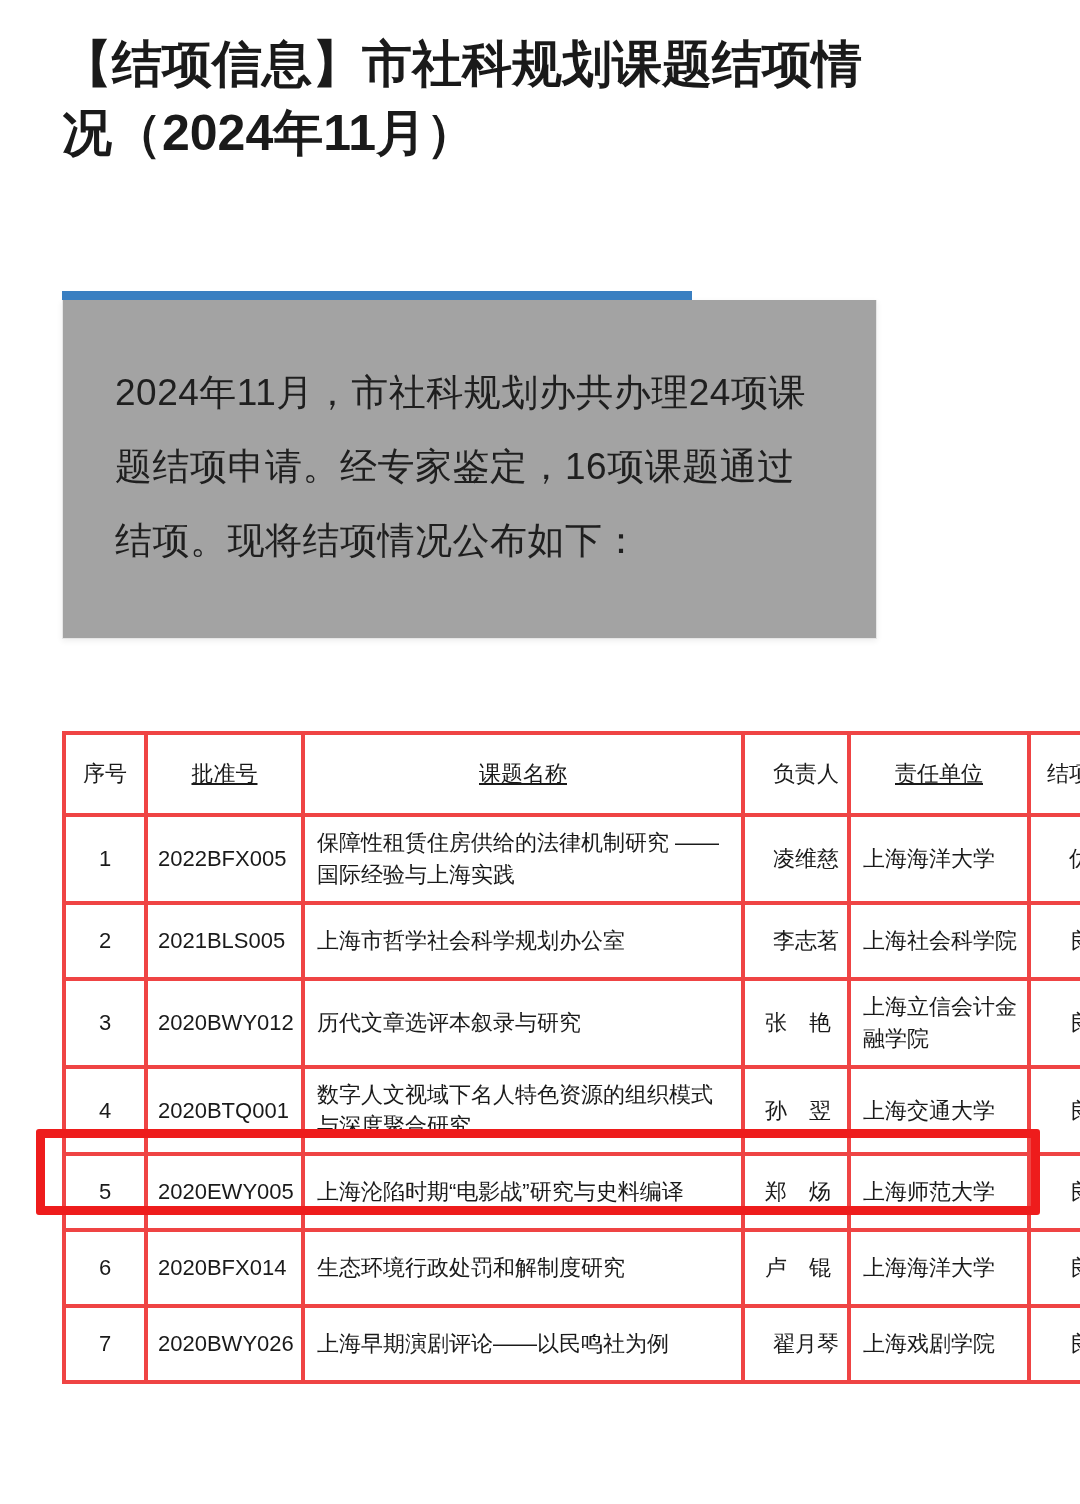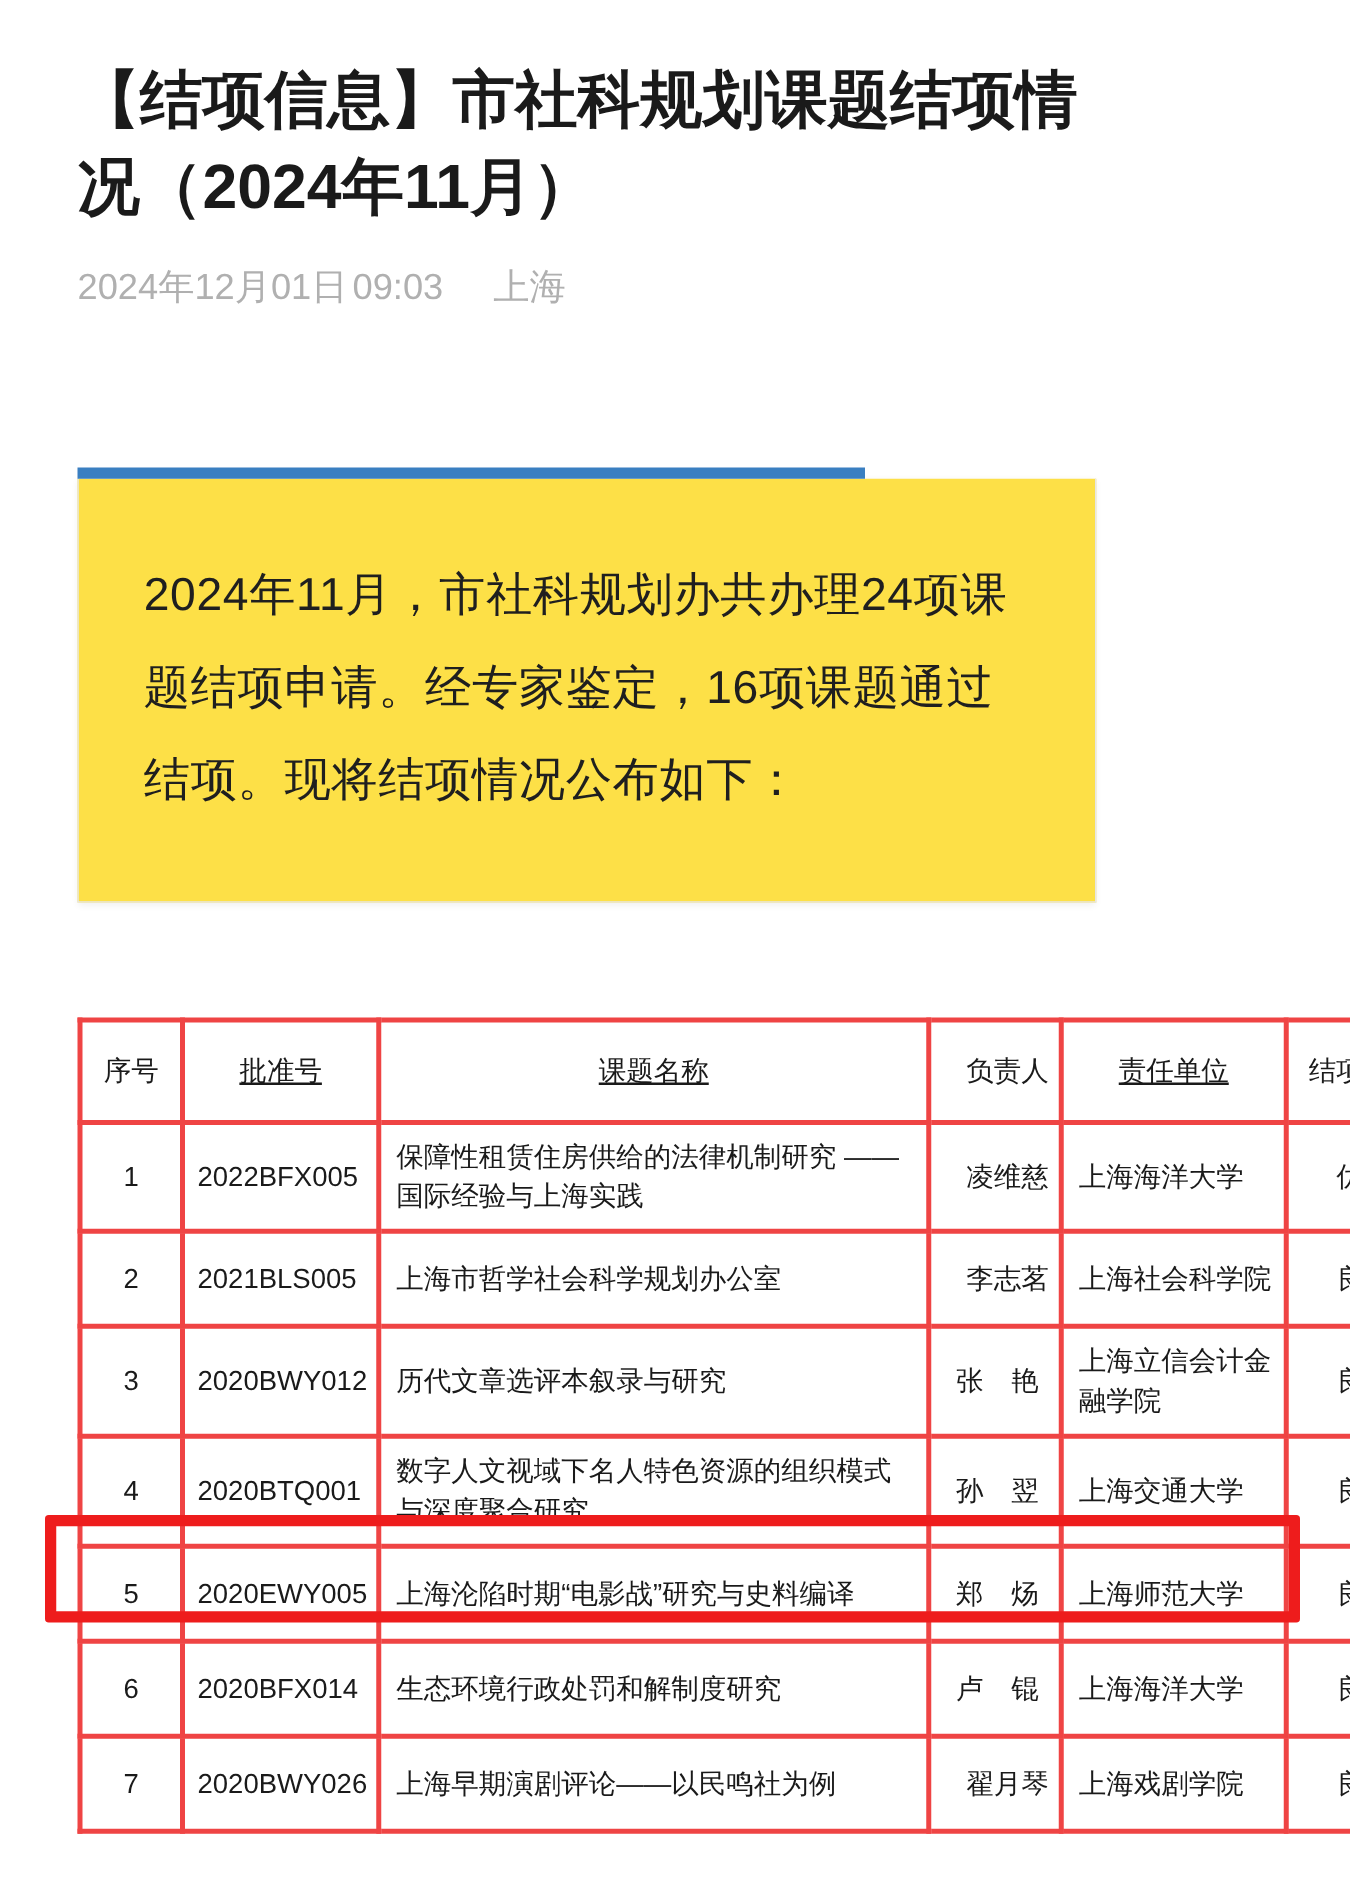--- a/index.html
+++ b/index.html
@@ -13,21 +13,21 @@
     font-family: "Liberation Sans", sans-serif;
     -webkit-font-smoothing: antialiased;
     overflow: hidden;
     position: relative;
   }
   .page {
     position: relative;
     width: 939px;
     height: 1504px;
     box-sizing: border-box;
-    padding: 16px 62px;
+    padding: 0 62px;
   }
   .article-title {
     font-size: 50px;
     font-weight: bold;
     line-height: 1.38;
     color: #1a1a1a;
     letter-spacing: 0px;
     padding-top: 30px;
     margin: 0;
   }
@@ -51,21 +51,21 @@
   .meta-date {
     white-space: pre;
   }
   .meta-loc {
     margin-left: 40px;
   }
 
   
   .summary-card {
     margin-top: 132px;
-    background: #fde047;
+    background: #a3a3a3;
     border: 1px solid #e6e6e6;
     border-top: none;
     box-shadow: 0 2px 6px rgba(0,0,0,0.07);
     position: relative;
   }
   .summary-card::before {
     content: "";
     position: absolute;
     top: -9px;
     left: -1px;
@@ -130,25 +130,20 @@
   }
 </style>
 </head>
 <body>
 
 <div class="page">
 
   <h1 class="article-title">【结项信息】市社科规划课题结项情况（2024年11月）</h1>
 
 
-  <div class="meta-line">
-    <span class="meta-date">2024年12月01日</span>
-    <span class="meta-time">09:03</span>
-    <span class="meta-loc">上海</span>
-  </div>
 
   <div class="summary-card">
     <div class="summary-text">2024年11月，市社科规划办共办理24项课题结项申请。经专家鉴定，16项课题通过结项。现将结项情况公布如下：</div>
   </div>
 
   <div class="table-wrap">
     <table class="result-table">
       <thead>
         <tr>
           <td class="col-no">序号</td>

